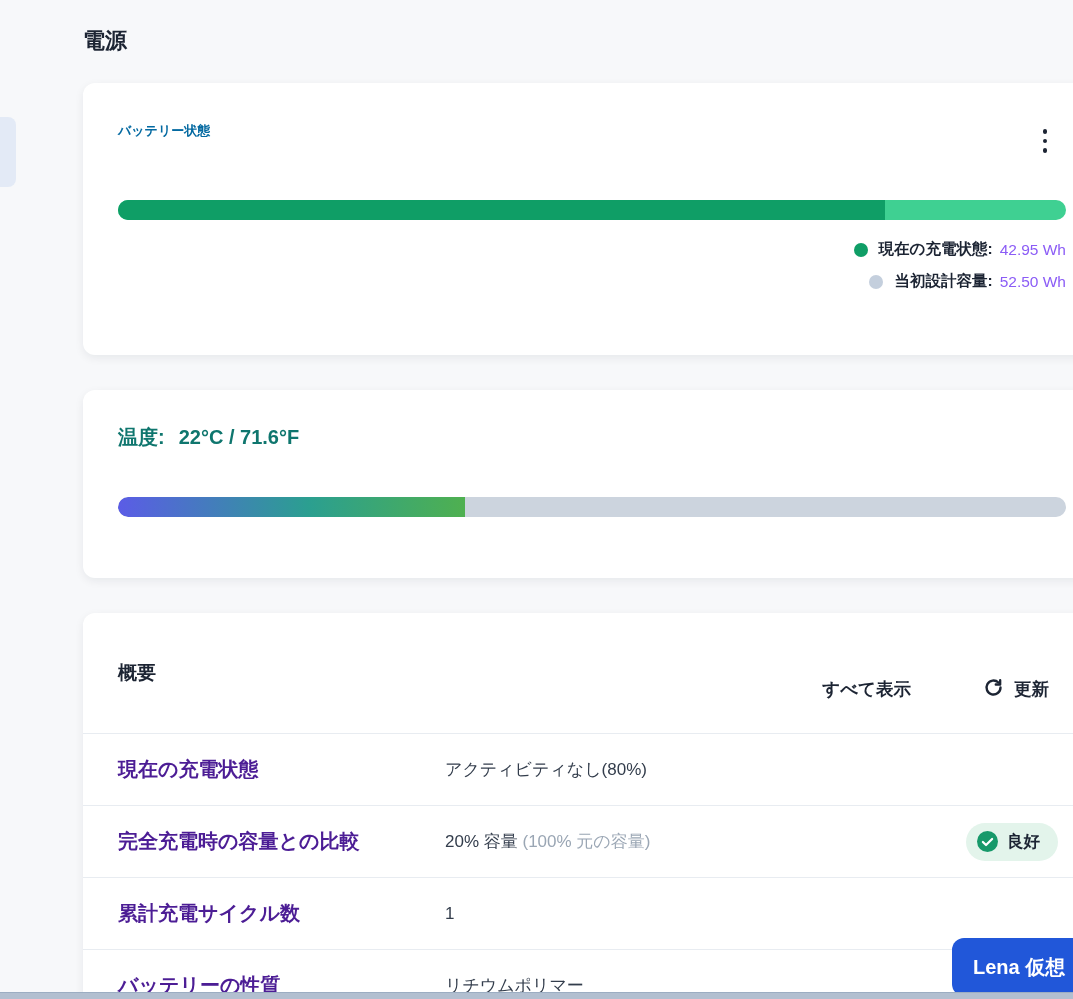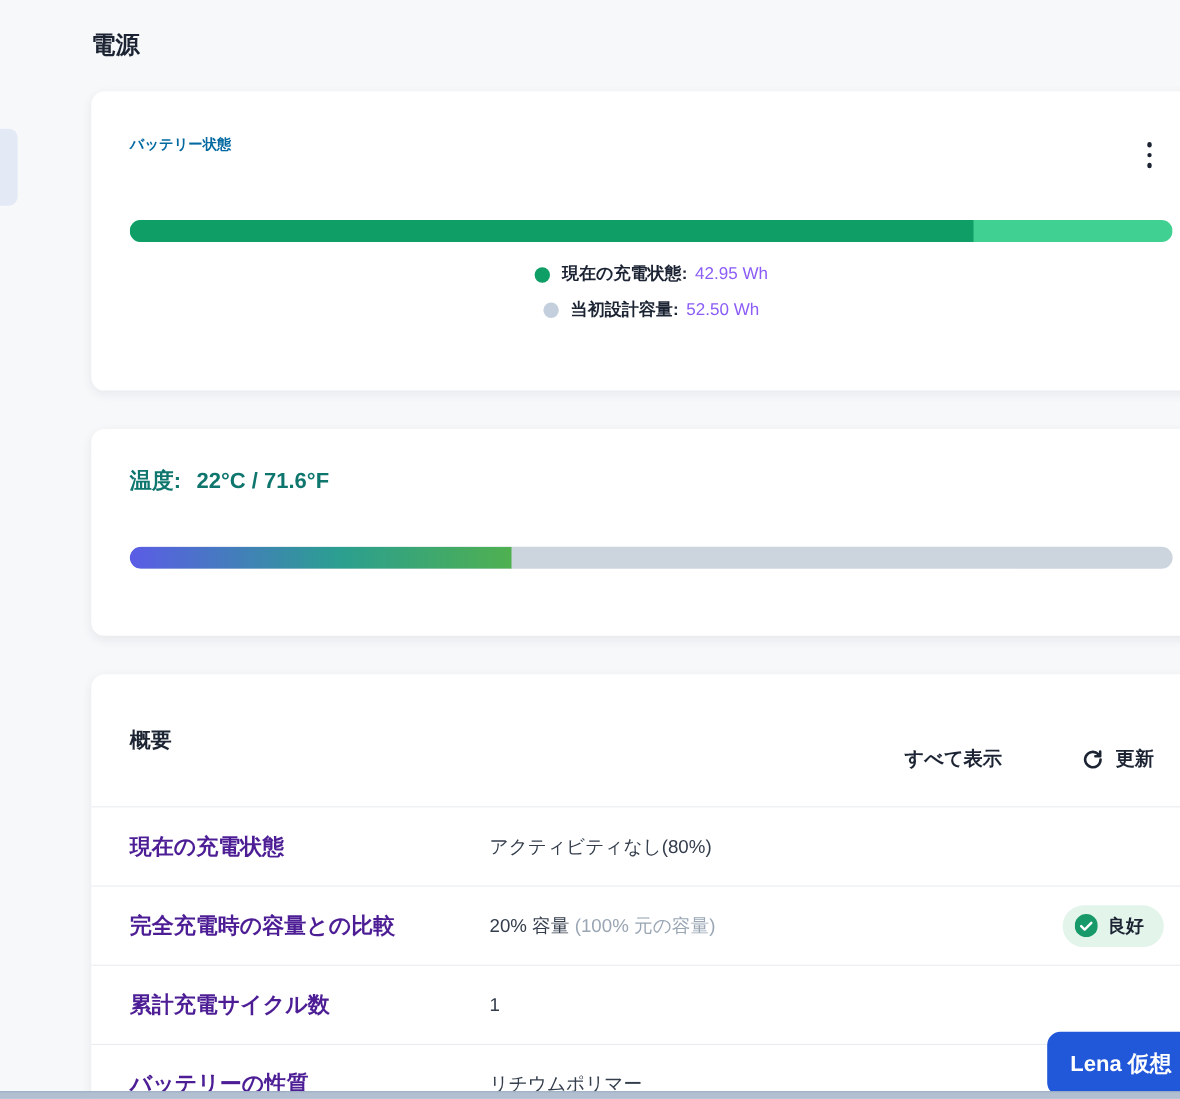--- a/index.html
+++ b/index.html
@@ -69,21 +69,21 @@
   .battery-bar .seg-full { position: absolute; inset: 0; }
   .battery-bar .seg-current { position: absolute; left: 0; top: 0; bottom: 0; }
 
   .legend {
     position: absolute;
     left: 35px; top: 156px;
     width: 948px;
     display: flex; flex-direction: column;
     gap: 11px;
   }
-  .legend-row { display: flex; justify-content: center; gap: 26px; }
+  .legend-row { display: flex; justify-content: flex-end; gap: 26px; }
   .legend-item { display: flex; align-items: center; font-size: 15.5px; }
   .legend-dot { width: 14px; height: 14px; border-radius: 50%; margin-right: 11px; }
   .legend-label { font-weight: 700; color: #1c2433; margin-right: 7px; }
   .legend-value { color: #8b5cf6; }
 
   .temp-line {
     position: absolute;
     left: 35px; top: 34px;
     font-size: 20px;
     font-weight: 700;
@@ -108,21 +108,21 @@
     width: 100%; height: 120px;
     display: flex; align-items: center;
     padding: 0 52px 0 35px;
   }
   .overview-title { font-size: 19px; font-weight: 700; color: #1c2433; }
   .overview-actions { margin-left: auto; display: flex; align-items: center; }
   .btn-text {
     font-size: 17.5px; font-weight: 700; color: #1c2433;
     background: none; border: none; cursor: pointer;
     font-family: Liberation Serif, serif;
-    display: flex; align-items: flex-end; gap: 10px; margin-top: 32px;
+    display: flex; align-items: flex-start; gap: 10px; margin-top: 32px;
   }
   .btn-refresh { margin-left: 72px; }
 
   .overview-table { position: absolute; left: 0; top: 120px; width: 100%; border-top: 1px solid #e8ecf1; }
   .o-row {
     display: flex; align-items: center;
     height: 72px;
     border-bottom: 1px solid #e8ecf1;
     padding-left: 35px;
     position: relative;

